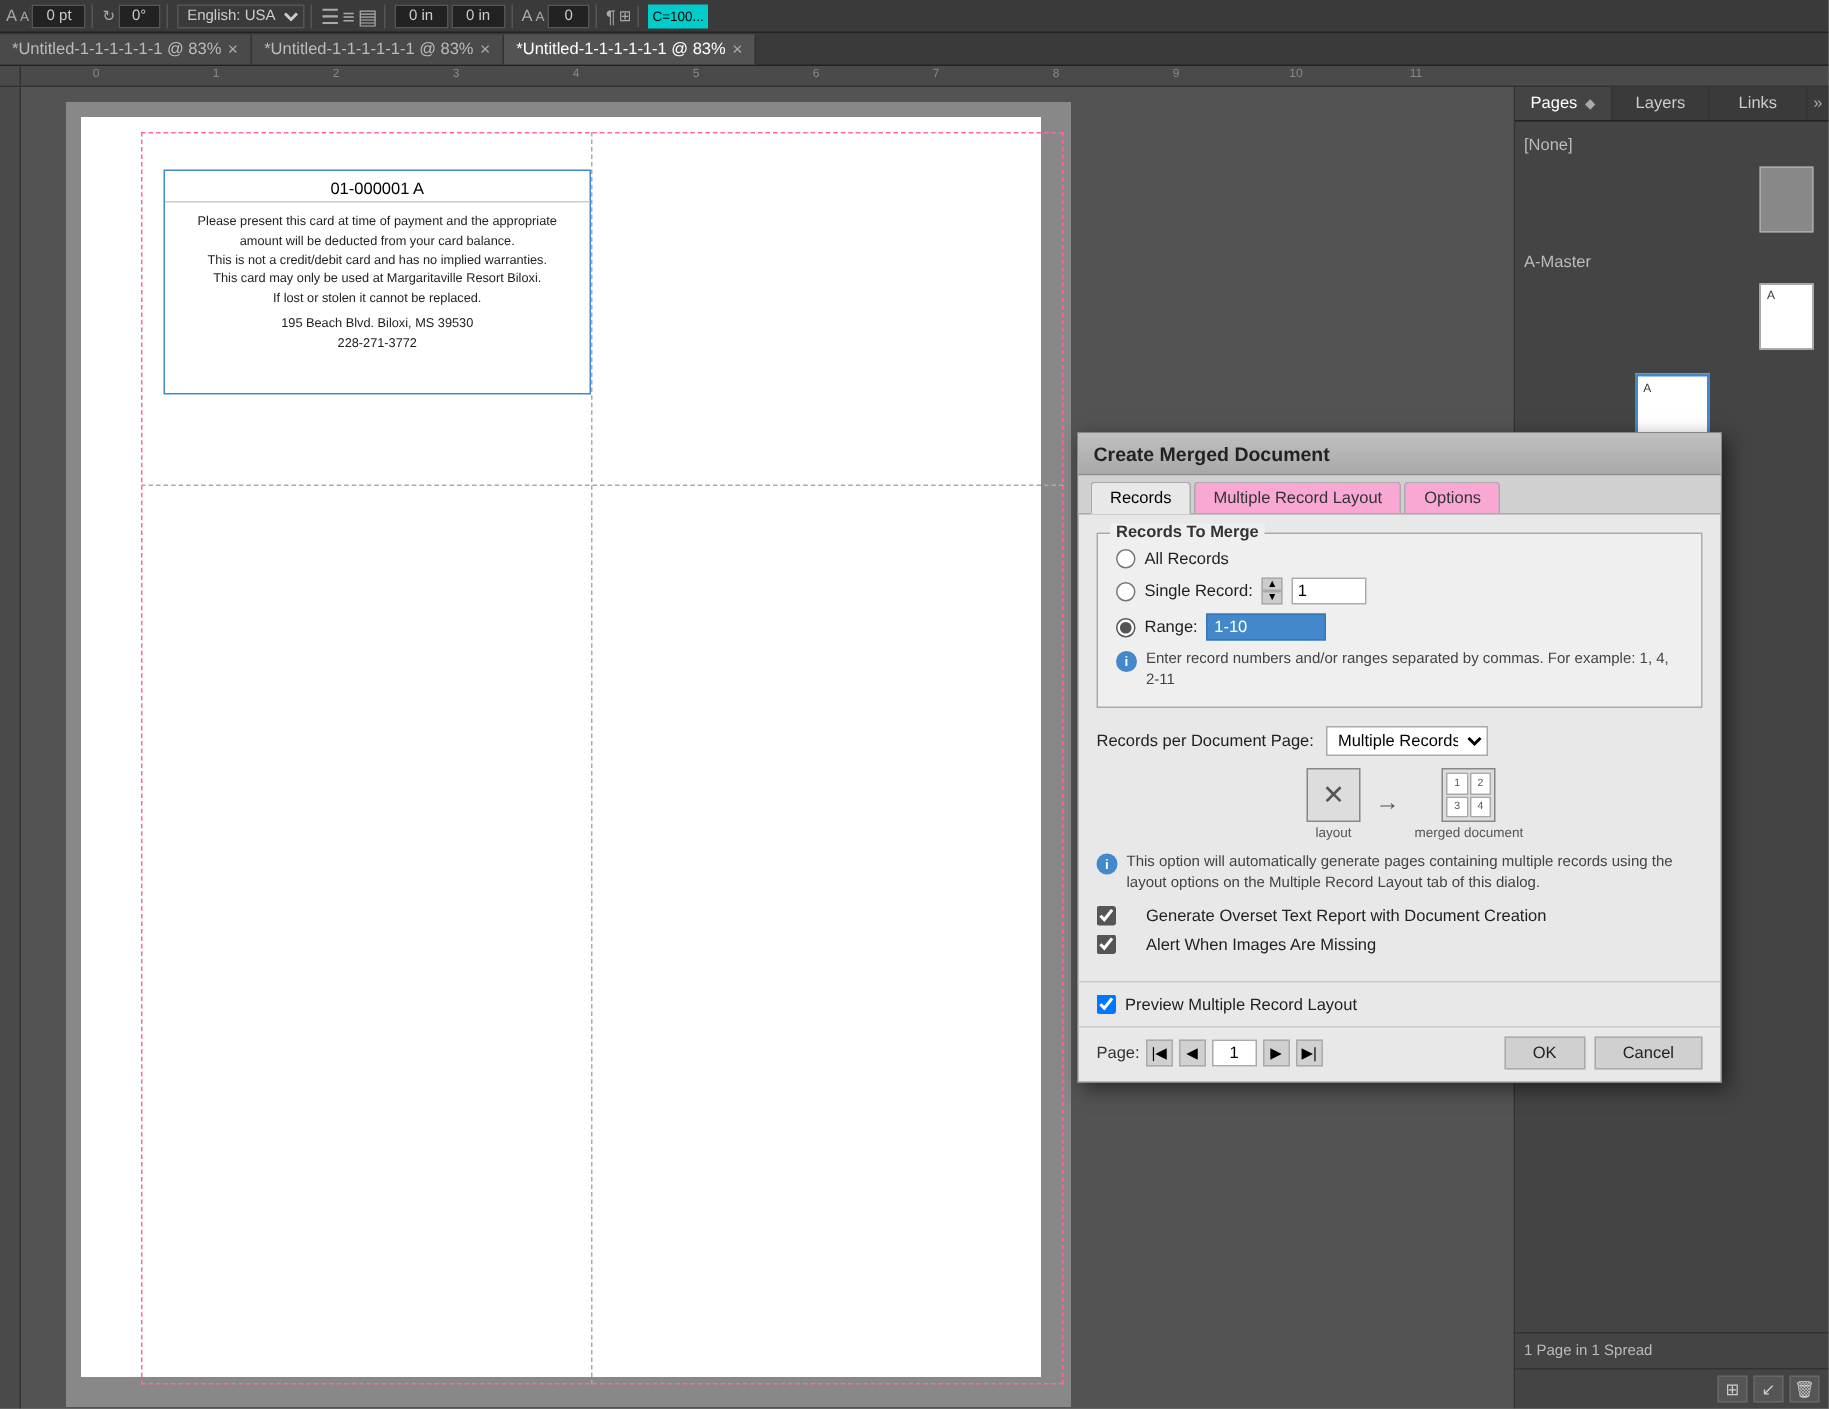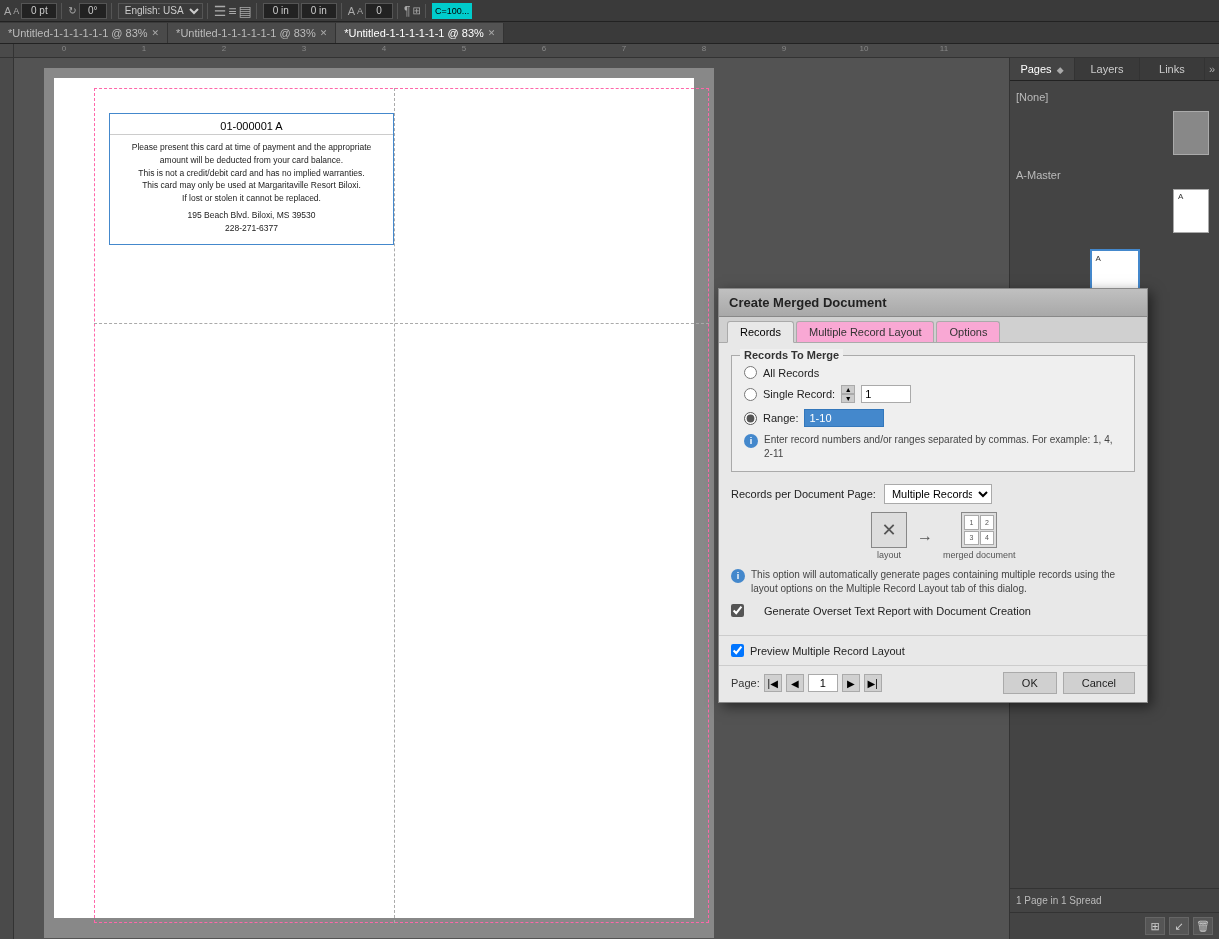--- a/index.html
+++ b/index.html
@@ -161,21 +161,21 @@
       height: 840px;
       background: white;
     }
 
     
     .card-frame {
       position: absolute;
       left: 55px;
       top: 35px;
       width: 285px;
-      height: 132px;
+      height: 150px;
       border: 1.5px solid #4488cc;
       background: white;
     }
     .card-id {
       text-align: center;
       font-size: 11px;
       padding: 6px 4px 2px;
       border-bottom: 1px solid #ccc;
     }
     .card-body {
@@ -660,21 +660,21 @@
 
         <div class="card-frame">
           <div class="card-id">01-000001 A</div>
           <div class="card-body">
             <div>Please present this card at time of payment and the appropriate</div>
             <div>amount will be deducted from your card balance.</div>
             <div>This is not a credit/debit card and has no implied warranties.</div>
             <div>This card may only be used at Margaritaville Resort Biloxi.</div>
             <div>If lost or stolen it cannot be replaced.</div>
             <div class="card-address">195 Beach Blvd.   Biloxi, MS  39530</div>
-            <div>228-271-6377</div>
+            <div>228-271-3772</div>
           </div>
         </div>
       </div>
     </div>
   </div>
 
   <div class="right-panel">
     <div class="panel-tabs">
       <div class="panel-tab active">
         <span>Pages</span>
@@ -790,20 +790,24 @@
 
         <div style="display:flex;align-items:flex-start;gap:6px;margin-bottom:8px;">
           <div class="info-icon">i</div>
           <span class="info-text">This option will automatically generate pages containing multiple records using the layout options on the Multiple Record Layout tab of this dialog.</span>
         </div>
 
         <div class="checkbox-row">
           <input type="checkbox" checked="" style="">
           <span class="checkbox-label">Generate Overset Text Report with Document Creation</span>
         </div>
+        <div class="checkbox-row">
+          <input type="checkbox" checked="" style="">
+          <span class="checkbox-label">Alert When Images Are Missing</span>
+        </div>
       </div>
 
     </div>
 
     <div class="dialog-footer">
       <div class="footer-checkbox-row">
         <input type="checkbox" checked="" style="">
         <span class="checkbox-label">Preview Multiple Record Layout</span>
       </div>
     </div>

